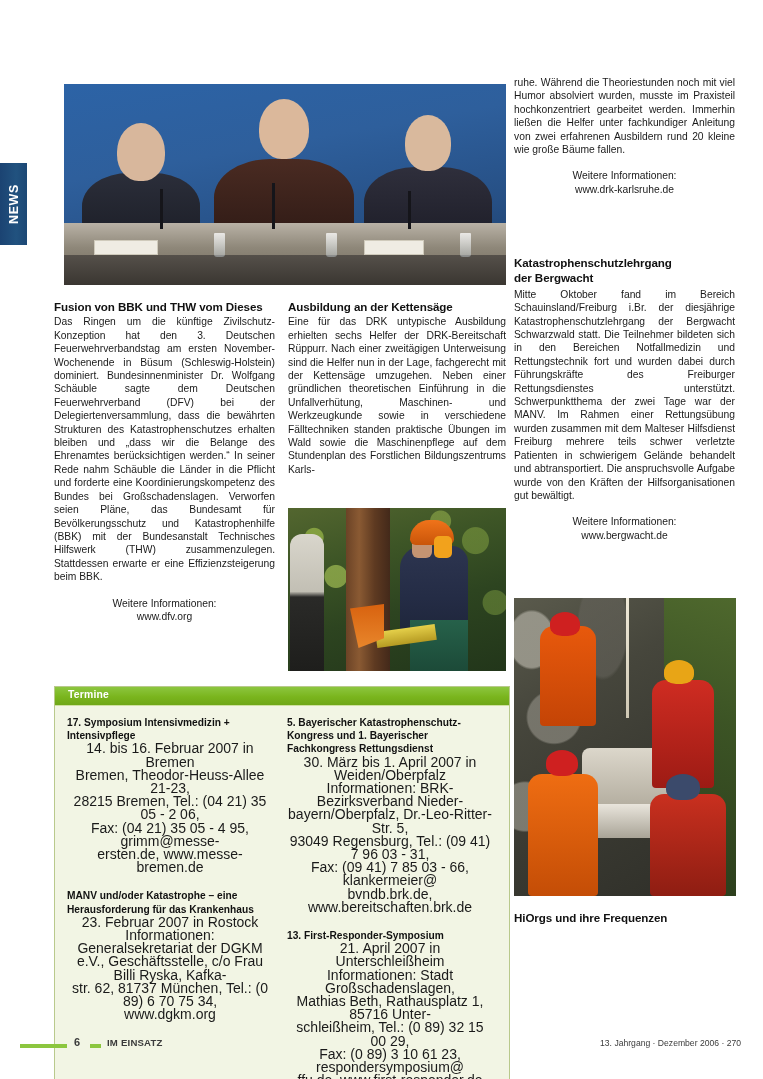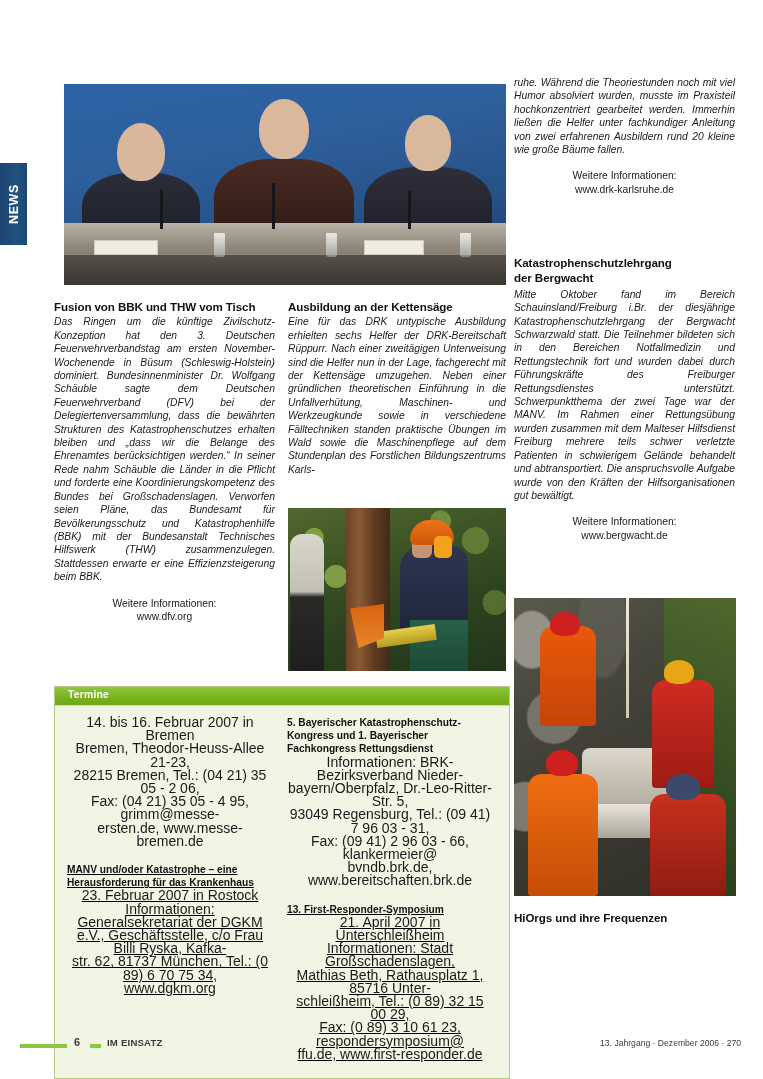--- a/index.html
+++ b/index.html
@@ -60,21 +60,20 @@
     color: #111;
     margin: 0 0 1px 0;
     text-align: left;
     letter-spacing: -0.1px;
   }
   .body-p {
     margin: 0;
     text-align: justify;
     text-justify: inter-word;
     hyphens: manual;
-    font-style: italic;
   }
   .info-block {
     margin-top: 13px;
     text-align: left;
   }
   .info-block div { text-align: center; }
 
   
   .photo {
     position: absolute;
@@ -244,21 +243,21 @@
     font-weight: bold;
     letter-spacing: 0.2px;
   }
   #termine-body {
     display: flex;
     gap: 14px;
     padding: 10px 12px 13px 12px;
   }
   .termine-col { width: 206px; }
   .event { margin-bottom: 15px; }
-  .event:last-child { margin-bottom: 4px; text-decoration: underline; }
+  .event:last-child { margin-bottom: 4px; }
   .event-title {
     font-size: 10.2px;
     line-height: 13.2px;
     font-weight: bold;
     color: #111;
     margin: 0 0 0 0;
   }
   .event-line {
     font-size: 14px;
     line-height: 13.2px;
@@ -317,21 +316,21 @@
     <div class="mic" style="left:208px;height:46px;"></div>
     <div class="mic" style="left:344px;height:38px;"></div>
     <div class="glass" style="left:150px;"></div>
     <div class="glass" style="left:262px;"></div>
     <div class="glass" style="left:396px;"></div>
     <div class="nameplate" style="left:30px;width:62px;"></div>
     <div class="nameplate" style="left:300px;width:58px;"></div>
   </div>
 
   <div class="col col-left" style="top:300px;">
-    <h2 class="headline">Fusion von BBK und THW vom Tisch</h2>
+    <h2 class="headline">Fusion von BBK und THW vom Dieses</h2>
     <p class="body-p">Das Ringen um die künftige Zivilschutz-Konzeption hat den 3. Deutschen Feuerwehrverbandstag am ersten November-Wochenende in Büsum (Schleswig-Holstein) dominiert. Bundesinnenminister Dr. Wolfgang Schäuble sagte dem Deutschen Feuerwehrverband (DFV) bei der Delegiertenversammlung, dass die bewährten Strukturen des Katastrophenschutzes erhalten bleiben und „dass wir die Belange des Ehrenamtes berücksichtigen werden.“ In seiner Rede nahm Schäuble die Länder in die Pflicht und forderte eine Koordinierungskompetenz des Bundes bei Großschadenslagen. Verworfen seien Pläne, das Bundesamt für Bevölkerungsschutz und Katastrophenhilfe (BBK) mit der Bundesanstalt Technisches Hilfswerk (THW) zusammenzulegen. Stattdessen erwarte er eine Effizienzsteigerung beim BBK.</p>
     <div class="info-block">
       <div>Weitere Informationen:</div>
       <div>www.dfv.org</div>
     </div>
   </div>
 
   <div class="col col-mid" style="top:300px;">
     <h2 class="headline">Ausbildung an der Kettensäge</h2>
     <p class="body-p">Eine für das DRK untypische Ausbildung erhielten sechs Helfer der DRK-Bereitschaft Rüppurr. Nach einer zweitägigen Unterweisung sind die Helfer nun in der Lage, fachgerecht mit der Kettensäge umzugehen. Neben einer gründlichen theoretischen Einführung in die Unfallverhütung, Maschinen- und Werkzeugkunde sowie in verschiedene Fälltechniken standen praktische Übungen im Wald sowie die Maschinenpflege auf dem Stundenplan des Forstlichen Bildungszentrums Karls-</p>
@@ -391,20 +390,21 @@
   </div>
 
   <div id="termine">
     <div id="termine-header">
       <span>Termine</span>
     </div>
     <div id="termine-body">
       <div class="termine-col">
 
         <div class="event">
+          <div class="event-title">17. Symposium Intensivmedizin + Intensivpflege</div>
           <div class="event-line">14. bis 16. Februar 2007 in Bremen</div>
           <div class="event-line">Bremen, Theodor-Heuss-Allee 21-23,</div>
           <div class="event-line">28215 Bremen, Tel.: (04 21) 35 05 - 2 06,</div>
           <div class="event-line">Fax: (04 21) 35 05 - 4 95, grimm@messe-</div>
           <div class="event-line">ersten.de, www.messe-bremen.de</div>
         </div>
 
         <div class="event">
           <div class="event-title">MANV und/oder Katastrophe – eine Herausforderung für das Krankenhaus</div>
           <div class="event-line">23. Februar 2007 in Rostock</div>
@@ -412,24 +412,25 @@
           <div class="event-line">e.V., Geschäftsstelle, c/o Frau Billi Ryska, Kafka-</div>
           <div class="event-line">str. 62, 81737 München, Tel.: (0 89) 6 70 75 34,</div>
           <div class="event-line">www.dgkm.org</div>
         </div>
 
       </div>
       <div class="termine-col">
 
         <div class="event">
           <div class="event-title">5. Bayerischer Katastrophenschutz-Kongress und 1. Bayerischer Fachkongress Rettungsdienst</div>
+          <div class="event-line">30. März bis 1. April 2007 in Weiden/Oberpfalz</div>
           <div class="event-line">Informationen: BRK-Bezirksverband Nieder-</div>
           <div class="event-line">bayern/Oberpfalz, Dr.-Leo-Ritter-Str. 5,</div>
           <div class="event-line">93049 Regensburg, Tel.: (09 41) 7 96 03 - 31,</div>
-          <div class="event-line">Fax: (09 41) 2 96 03 - 66, klankermeier@</div>
+          <div class="event-line">Fax: (09 41) 7 85 03 - 66, klankermeier@</div>
           <div class="event-line">bvndb.brk.de, www.bereitschaften.brk.de</div>
         </div>
 
         <div class="event">
           <div class="event-title">13. First-Responder-Symposium</div>
           <div class="event-line">21. April 2007 in Unterschleißheim</div>
           <div class="event-line">Informationen: Stadt Großschadenslagen,</div>
           <div class="event-line">Mathias Beth, Rathausplatz 1, 85716 Unter-</div>
           <div class="event-line">schleißheim, Tel.: (0 89) 32 15 00 29,</div>
           <div class="event-line">Fax: (0 89) 3 10 61 23, respondersymposium@</div>

